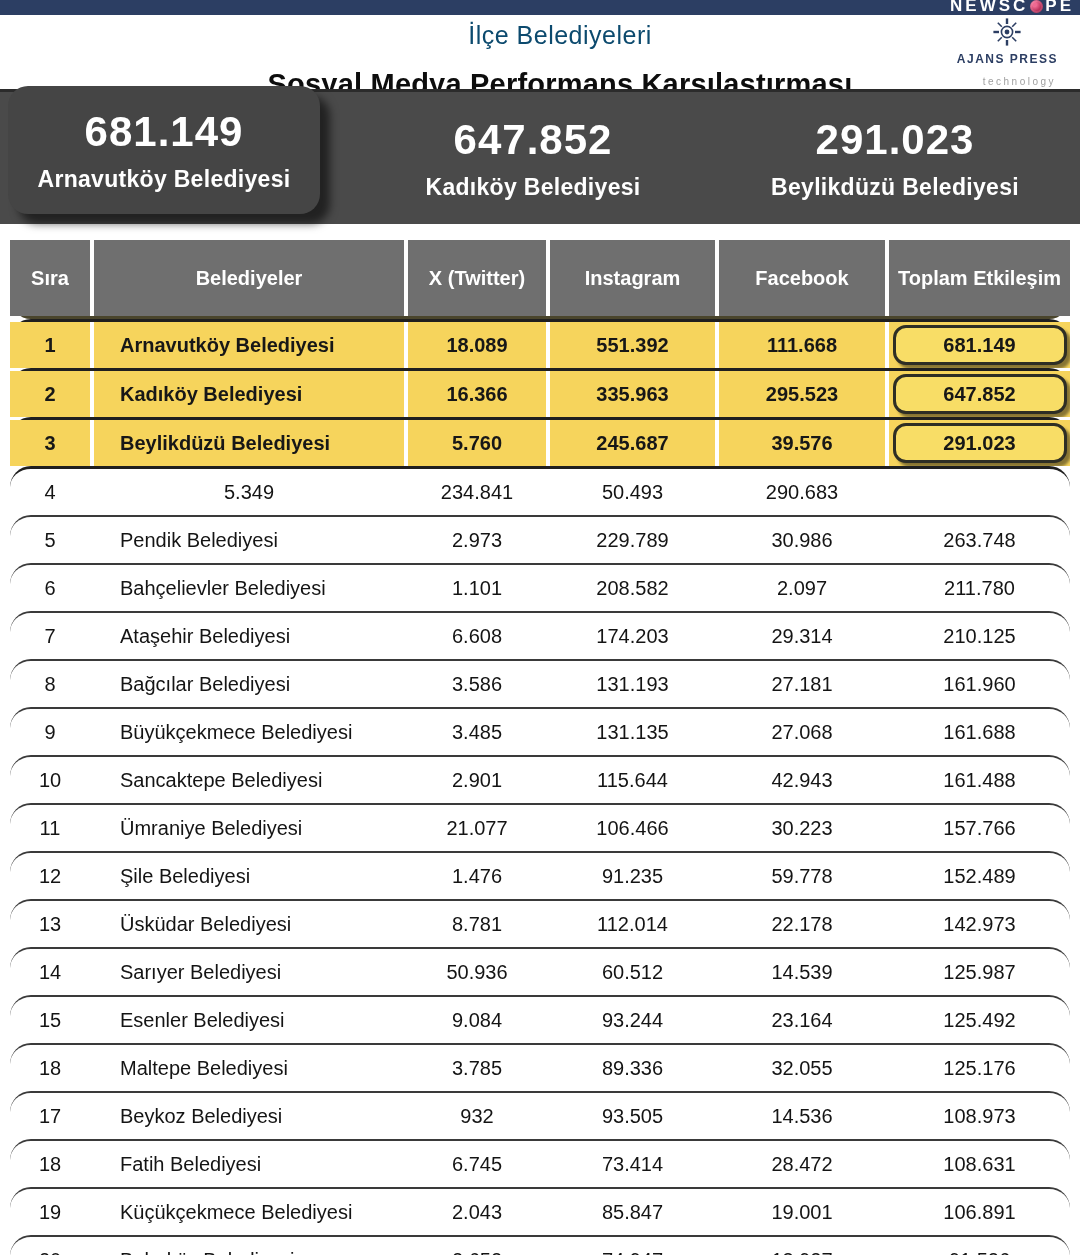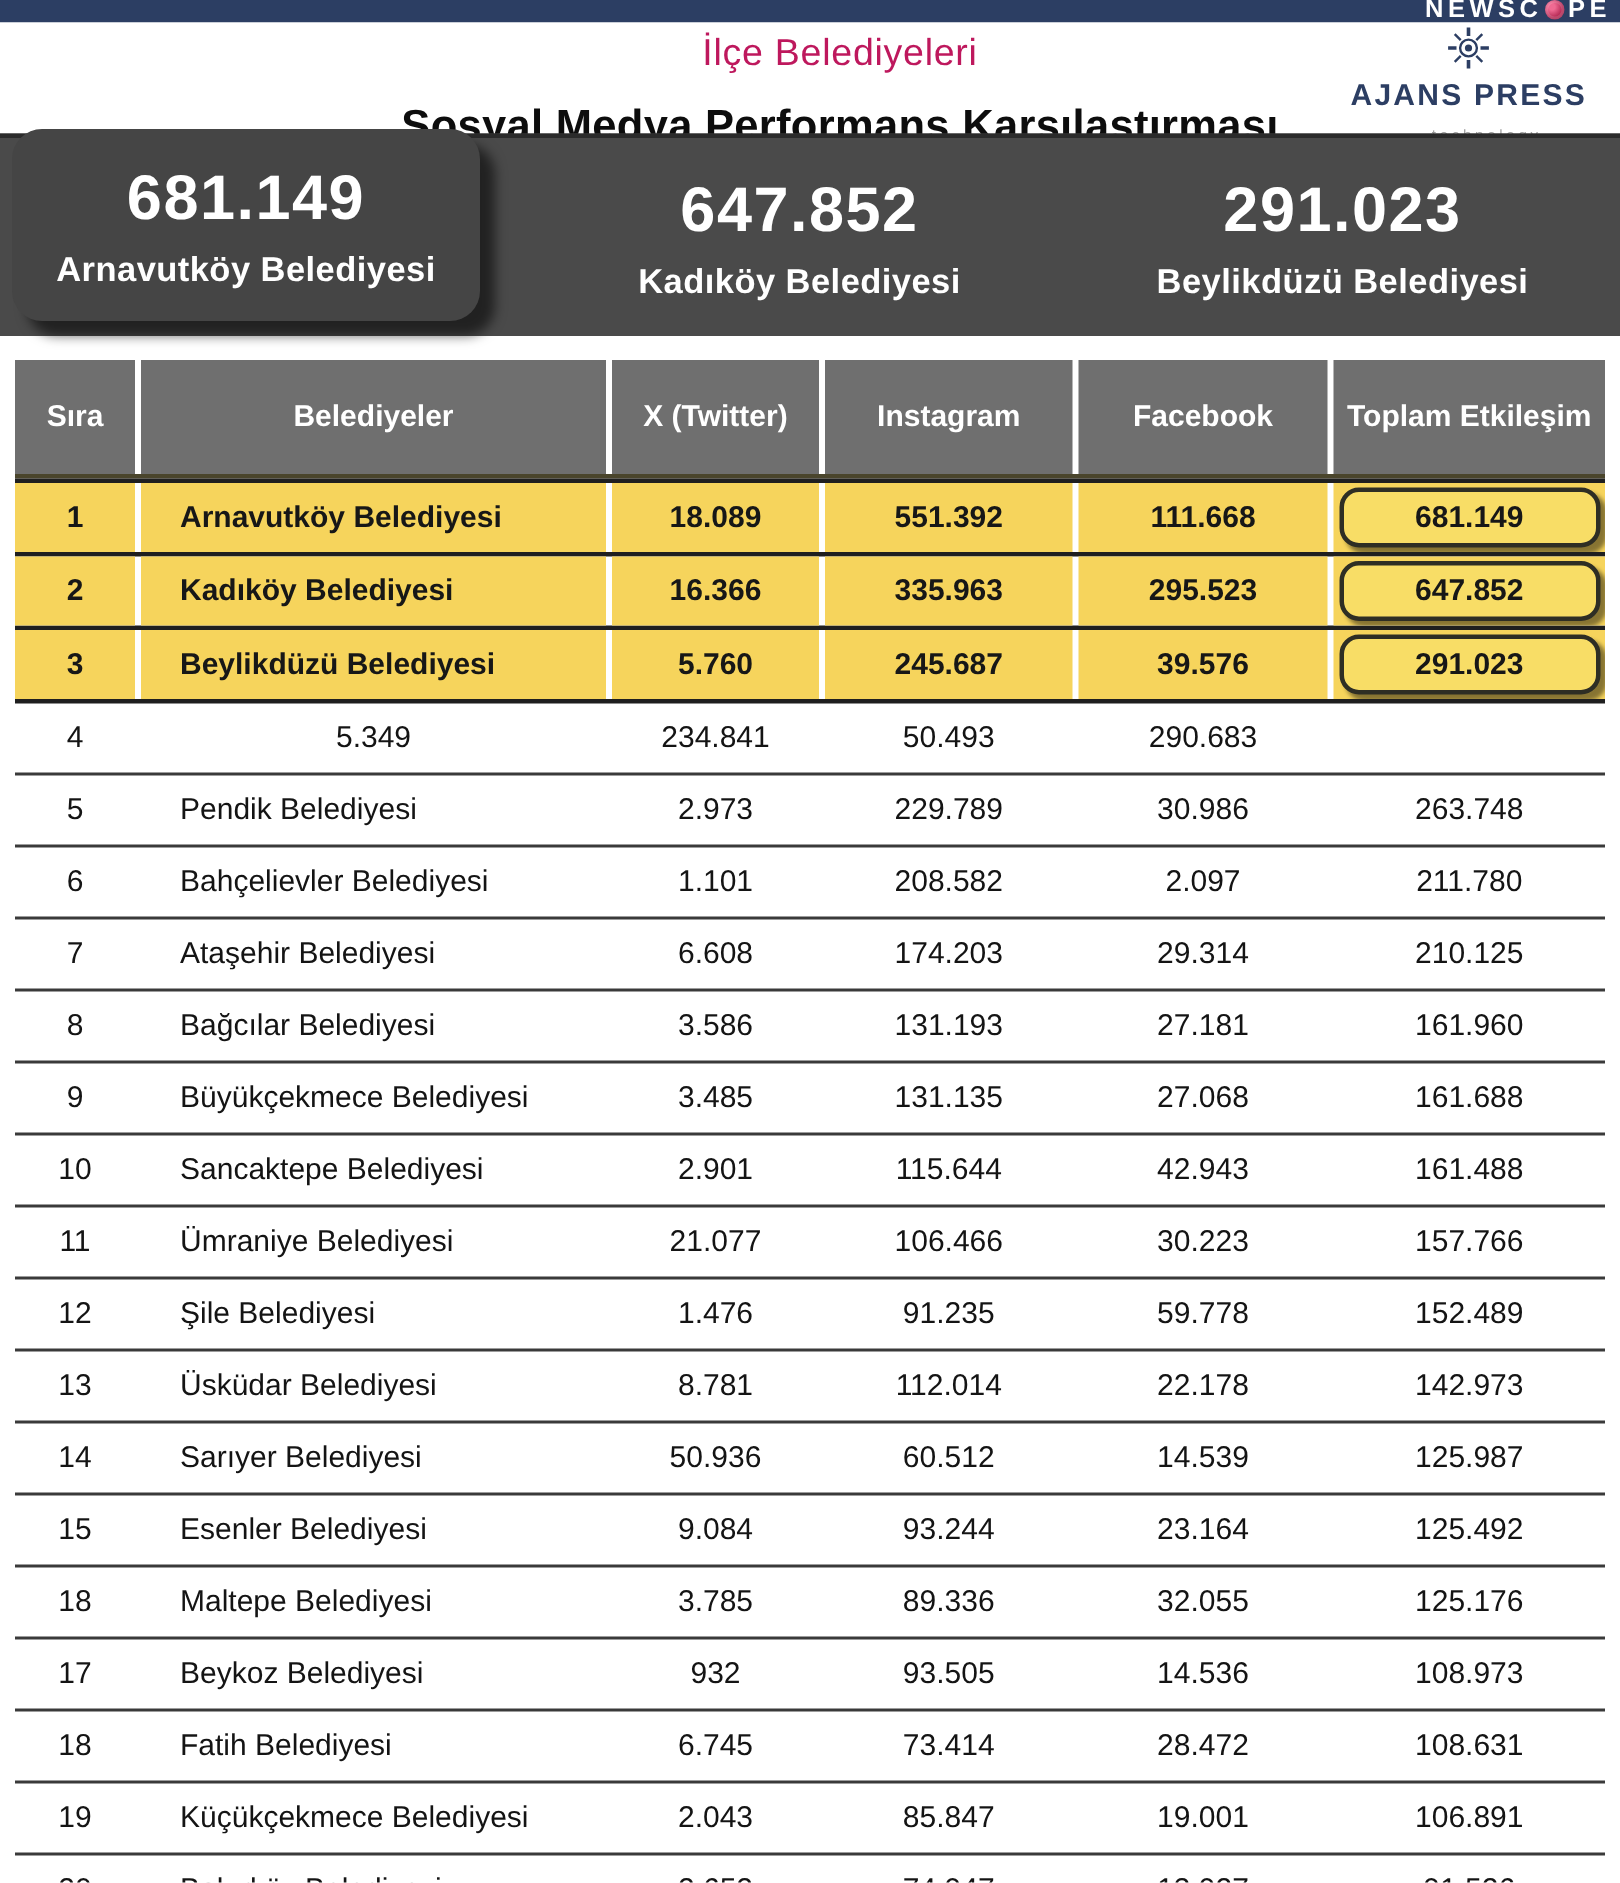--- a/index.html
+++ b/index.html
@@ -18,45 +18,45 @@
     font-family:"Liberation Sans",sans-serif;
   }
   .lens{
     display:inline-block;width:13px;height:13px;border-radius:50%;margin:0 1px;
     background:radial-gradient(circle at 35% 35%, #ef6a92 0 18%, #b52a55 60%, #8e1f44 100%);
     box-shadow:inset 0 0 0 2px rgba(255,255,255,0.15);
   }
   
   .masthead{position:relative;height:74px;background:#ffffff;}
   .titles{position:absolute;left:0;right:0;top:6px;text-align:center;padding-left:40px;}
-  .title1{font-size:25px;font-weight:400;color:#be185d;letter-spacing:0.5px;}
+  .title1{font-size:25px;font-weight:400;color:#0c4a6e;letter-spacing:0.5px;}
   .title2{font-size:29px;font-weight:800;color:#0d0d0d;letter-spacing:0.2px;margin-top:18px;}
   .logo{
     position:absolute;right:22px;top:1px;display:flex;flex-direction:column;
     align-items:center;line-height:1;
   }
-  .logo-name{font-size:20px;font-weight:800;color:#2c3e63;letter-spacing:1.5px;margin-top:2px;}
+  .logo-name{font-size:12px;font-weight:800;color:#2c3e63;letter-spacing:1.5px;margin-top:2px;}
   .logo-sub{font-size:10px;font-weight:400;color:#a0a0a0;letter-spacing:2.5px;margin-top:12px;padding-left:24px;}
   
   .statband{
     position:relative;height:132px;background:#4a4a4a;border-top:3px solid #2b2b2b;
   }
   .stat{position:absolute;display:flex;flex-direction:column;align-items:center;justify-content:center;color:#fff;text-align:center;}
   .stat .num{font-size:42px;font-weight:800;letter-spacing:1px;}
   .stat .lbl{font-size:23px;font-weight:700;margin-top:10px;letter-spacing:0.3px;}
   .stat-box{
     left:8px;top:-6px;width:312px;height:128px;background:#454545;border-radius:20px;
     box-shadow:10px 10px 8px rgba(0,0,0,0.55);z-index:2;
   }
   .stat-2{left:368px;top:0;width:330px;height:100%;}
   .stat-3{left:720px;top:0;width:350px;height:100%;}
   
   .tablewrap{margin:16px 10px 0 10px;width:1060px;}
   .thead,.trow{
-    display:grid;grid-template-columns:80px 310px 138px 165px 166px 1fr;column-gap:4px;
+    display:grid;grid-template-columns:80px 310px 138px 165px 166px 1fr;column-gap:4px;border-radius:21px;
   }
   .thead .hcell{
     background:#6f6f6f;color:#ffffff;font-weight:700;font-size:20px;
     display:flex;align-items:center;justify-content:center;text-align:center;
     height:76px;line-height:1.25;padding:0 6px;box-sizing:border-box;
   }
   .trow{height:46px;border-top:2px solid #3a3a3a;}
   .trow:first-child{border-top:none;}
   .trow .cell{
     display:flex;align-items:center;justify-content:center;

